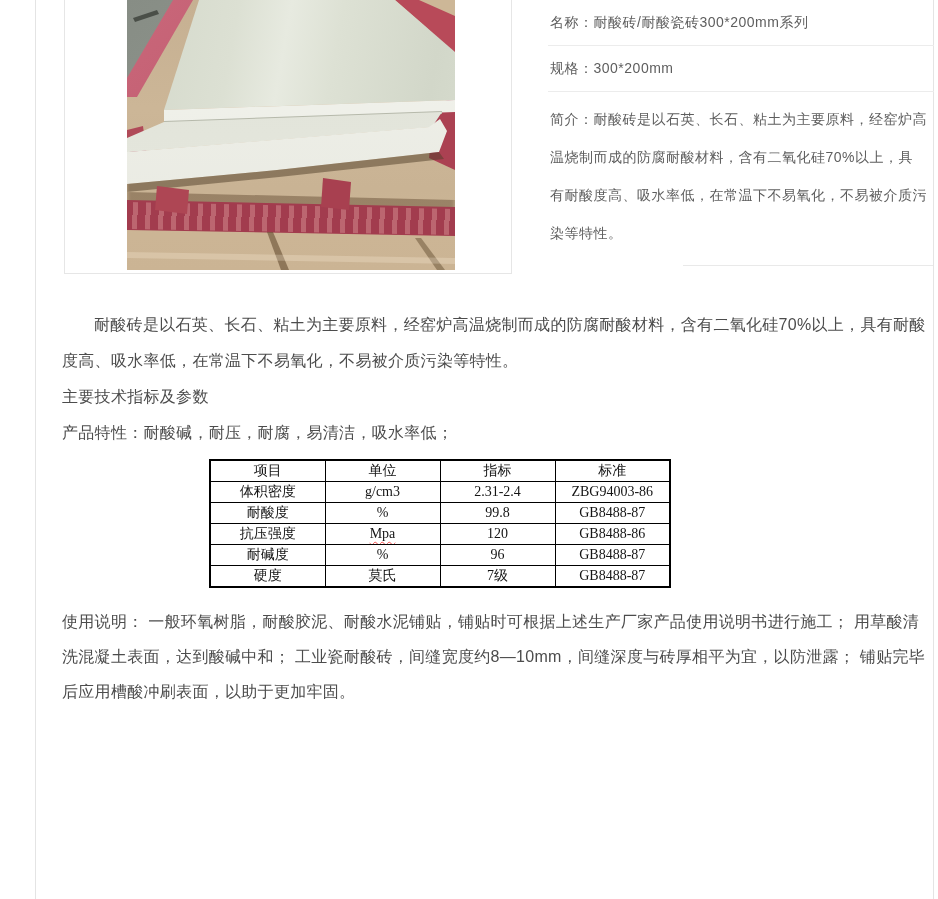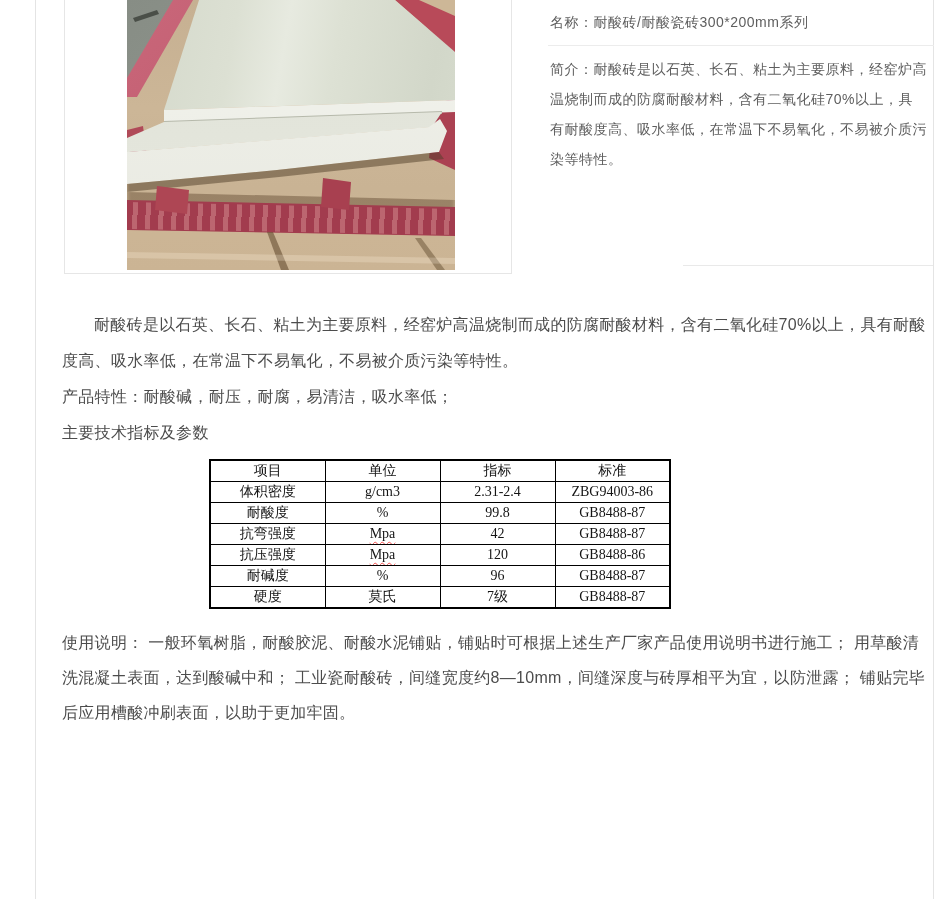--- a/index.html
+++ b/index.html
@@ -48,21 +48,21 @@
   .ph-strap-vert{background:#a84050;clip-path:polygon(196px 178px,224px 182px,222px 210px,194px 207px);}
   .ph-strap-left{background:#ae4654;clip-path:polygon(30px 186px,62px 190px,60px 214px,28px 210px);}
   .ph-card-bottom{background:linear-gradient(180deg,#d2bc9c,#cbb494);clip-path:polygon(0 230px,328px 236px,328px 270px,0 270px);}
   .ph-card-seam2{background:rgba(92,68,40,.55);clip-path:polygon(140px 232px,146px 232px,162px 270px,154px 270px);}
   .ph-card-seam3{background:rgba(92,68,40,.45);clip-path:polygon(288px 238px,294px 238px,318px 270px,310px 270px);}
   .ph-card-band{background:rgba(255,245,225,.25);clip-path:polygon(0 252px,328px 258px,328px 264px,0 258px);}
 
   
   .info-panel{position:absolute;left:548px;top:0;width:386px;color:#5e5e5e;font-size:14px;letter-spacing:.5px;}
   .info-row{padding:12px 7px 13px 2px;border-bottom:1px solid #ececec;line-height:20px;}
-  .info-row.brief{border-bottom:none;padding-top:8px;line-height:30px;}
+  .info-row.brief{border-bottom:none;padding-top:8px;line-height:38px;}
   .brief-partline{position:absolute;left:683px;top:265px;width:250px;height:1px;background:#e9e9e9;}
 
   
   .article{position:absolute;left:62px;top:307px;width:872px;color:#4c4c4c;font-size:16px;letter-spacing:.3px;}
   .article p{margin:0;line-height:36px;}
   .article p.indent{text-indent:2em;}
   .article p.lower{line-height:35px;}
 
   table.spec{
     border-collapse:collapse;border:2px solid #000;margin:8px 0 16px 147px;
@@ -110,30 +110,33 @@
     <div class="layer ph-card-bottom"></div>
     <div class="layer ph-card-seam2"></div>
     <div class="layer ph-card-seam3"></div>
     <div class="layer ph-card-band"></div>
   </div>
 
   <div class="info-panel">
     <div class="info-row">
       <span>名称：</span><span>耐酸砖/耐酸瓷砖300*200mm系列</span>
     </div>
+    <div class="info-row">
+      <span>规格：</span><span>300*200mm</span>
+    </div>
     <div class="info-row brief">
       <span>简介：</span><span>耐酸砖是以石英、长石、粘土为主要原料，经窑炉高温烧制而成的防腐耐酸材料，含有二氧化硅70%以上，具有耐酸度高、吸水率低，在常温下不易氧化，不易被介质污染等特性。</span>
     </div>
   </div>
   <div class="brief-partline"></div>
 
   <div class="article">
     <p class="indent">耐酸砖是以石英、长石、粘土为主要原料，经窑炉高温烧制而成的防腐耐酸材料，含有二氧化硅70%以上，具有耐酸度高、吸水率低，在常温下不易氧化，不易被介质污染等特性。</p>
+    <p>主要技术指标及参数</p>
     <p>产品特性：耐酸碱，耐压，耐腐，易清洁，吸水率低；</p>
-    <p>主要技术指标及参数</p>
 
     <table class="spec">
       <thead>
           <tr>
             <th>项目</th>
             <th>单位</th>
             <th>指标</th>
             <th>标准</th>
           </tr>
         </thead>
@@ -141,26 +144,20 @@
           <tr>
             <td>体积密度</td>
             <td>g/cm3</td>
             <td>2.31-2.4</td>
             <td>ZBG94003-86</td>
           </tr>
           <tr>
             <td>耐酸度</td>
             <td>%</td>
             <td>99.8</td>
-            <td>GB8488-87</td>
-          </tr>
-          <tr>
-            <td>抗弯强度</td>
-            <td><span class="wavy">Mpa</span></td>
-            <td>42</td>
             <td>GB8488-87</td>
           </tr>
           <tr>
             <td>抗压强度</td>
             <td><span class="wavy">Mpa</span></td>
             <td>120</td>
             <td>GB8488-86</td>
           </tr>
           <tr>
             <td>耐碱度</td>

